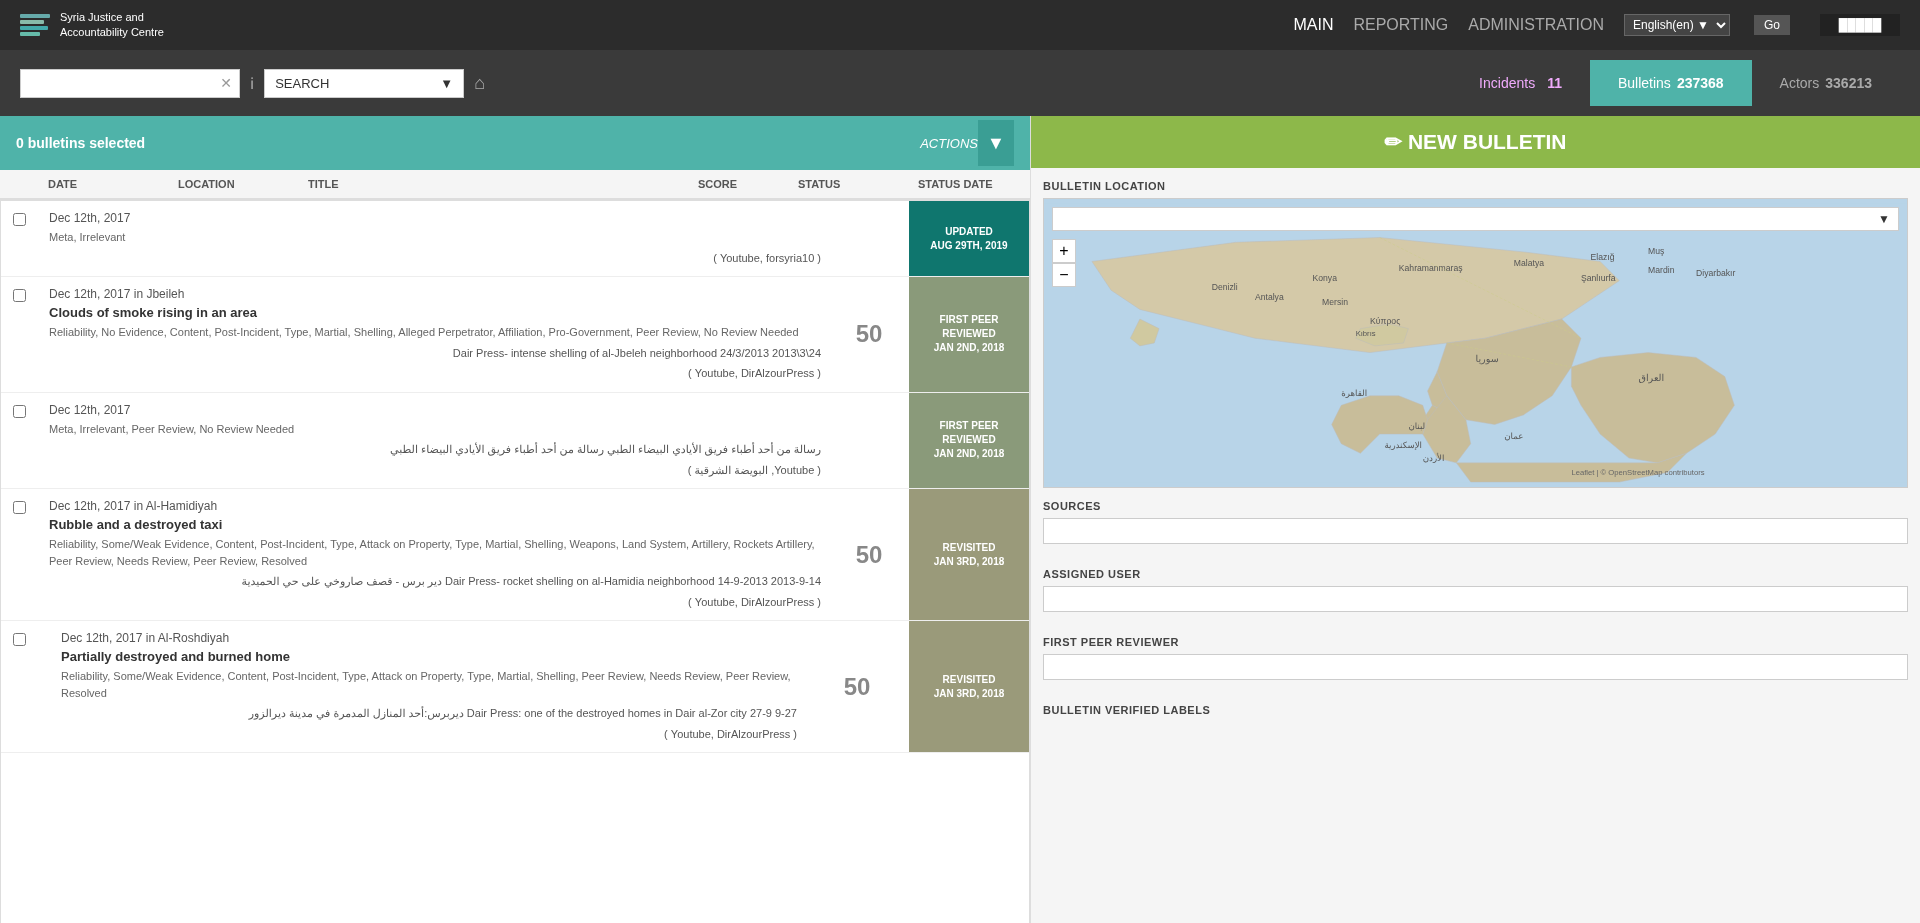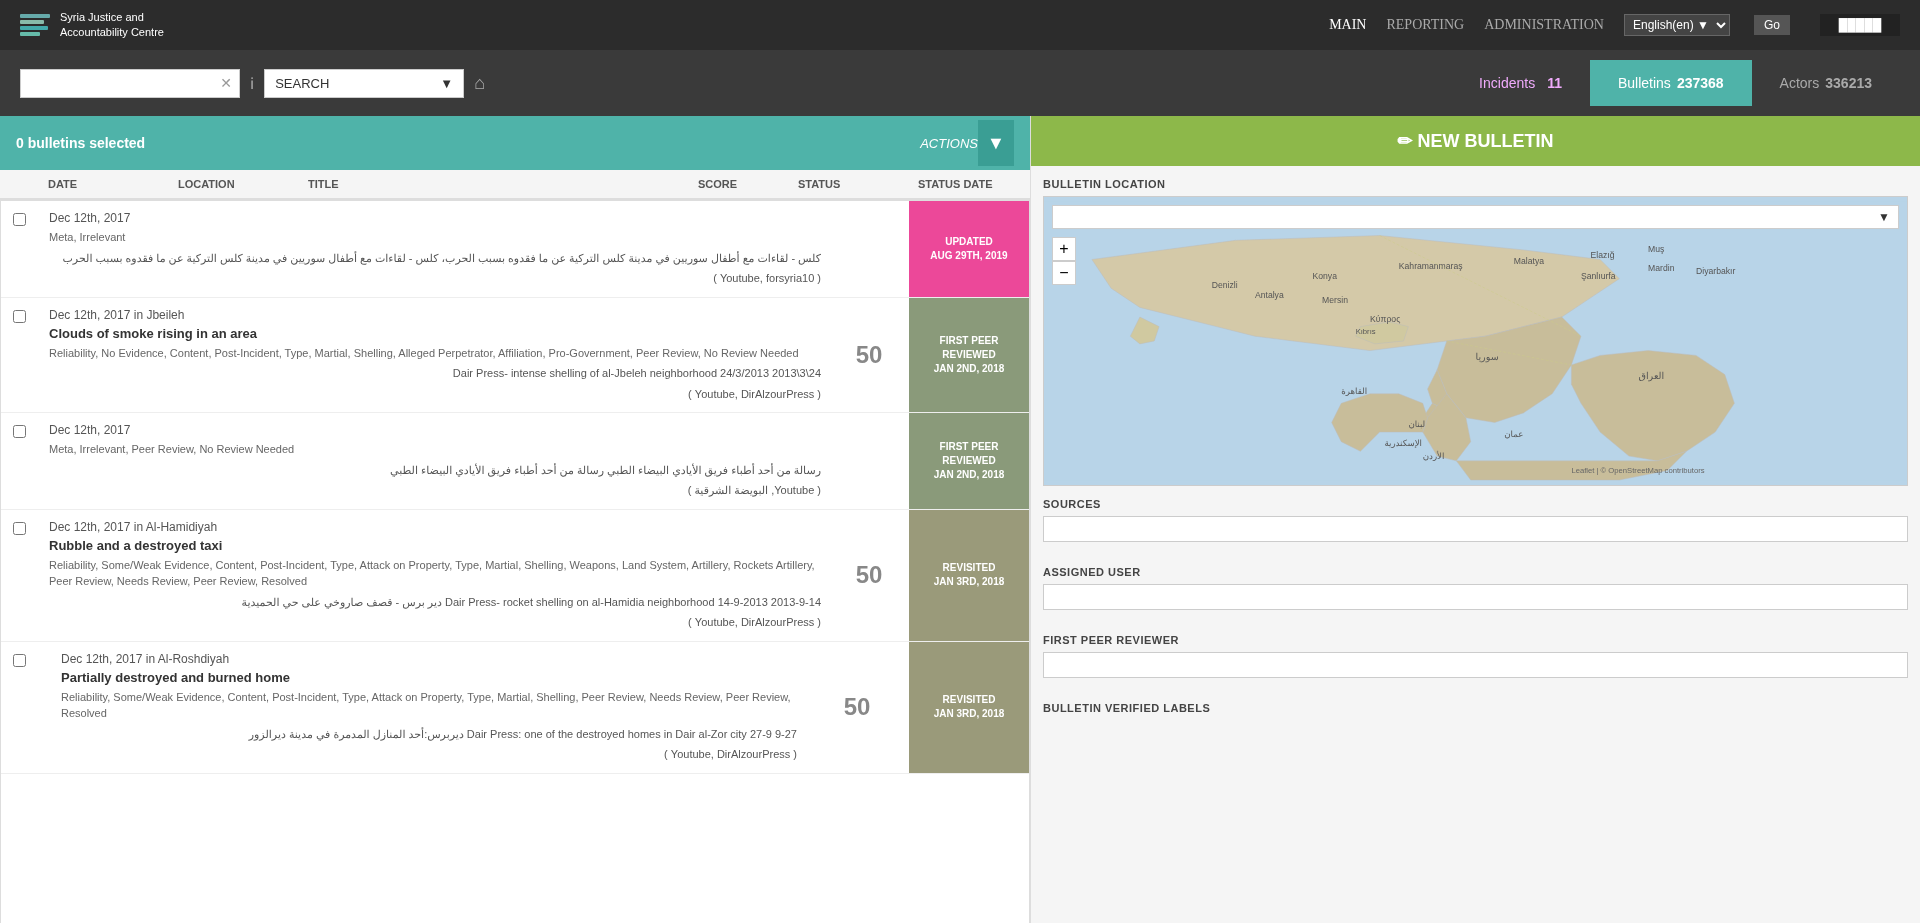--- a/index.html
+++ b/index.html
@@ -35,22 +35,21 @@
       border-radius: 1px;
     }
     .top-nav-links {
       display: flex;
       align-items: center;
       gap: 20px;
     }
     .top-nav-links a {
       color: #aaa;
       text-decoration: none;
-      font-size: 14px;
-      font-family: Liberation Serif, serif;
+      font-size: 16px;
     }
     .top-nav-links a.active {
       color: #fff;
     }
     .lang-select {
       background: #444;
       color: #fff;
       border: 1px solid #666;
       padding: 2px 4px;
       font-size: 12px;
@@ -277,39 +276,39 @@
       font-size: 10px;
       font-weight: bold;
       text-transform: uppercase;
       line-height: 1.4;
       display: flex;
       flex-direction: column;
       align-items: center;
       justify-content: center;
       width: 100%;
     }
-    .status-badge.updated { background: #ec4899; }
+    .status-badge.updated { background: #0f766e; }
     .status-badge.first-peer { background: #8a9a7a; }
     .status-badge.revisited { background: #9a9a7a; }
 
     
     .right-panel {
       flex: 1;
       background: #f5f5f5;
       border-left: 1px solid #ddd;
       overflow-y: auto;
       position: relative;
     }
 
     
     .new-bulletin-btn {
       background: #8db84a;
       color: #fff;
       padding: 14px 20px;
-      font-size: 18px;
+      font-size: 21px;
       font-weight: bold;
       cursor: pointer;
       display: flex;
       align-items: center;
       justify-content: center;
       gap: 8px;
     }
 
     
     .map-section {
@@ -480,21 +479,20 @@
 
     <div class="table-container">
 
       <div class="bulletin-row" style="grid-template-columns:40px 1fr 80px 120px;">
         <div class="row-checkbox">
           <input type="checkbox" style="">
         </div>
         <div class="row-content">
           <div class="row-date">Dec 12th, 2017</div>
           <div class="row-meta">Meta, Irrelevant</div>
-          <div class="row-arabic">كلس - لقاءات مع أطفال سوريين في مدينة كلس التركية عن ما فقدوه بسبب الحرب، كلس - لقاءات مع أطفال سوريين في مدينة كلس التركية عن ما فقدوه بسبب الحرب</div>
           <div class="row-arabic">( Youtube, forsyria10 )</div>
         </div>
         <div class="row-score"></div>
         <div class="row-status">
           <div class="status-badge updated">
             <span>UPDATED</span>
             <span>AUG 29TH, 2019</span>
           </div>
         </div>
       </div>

